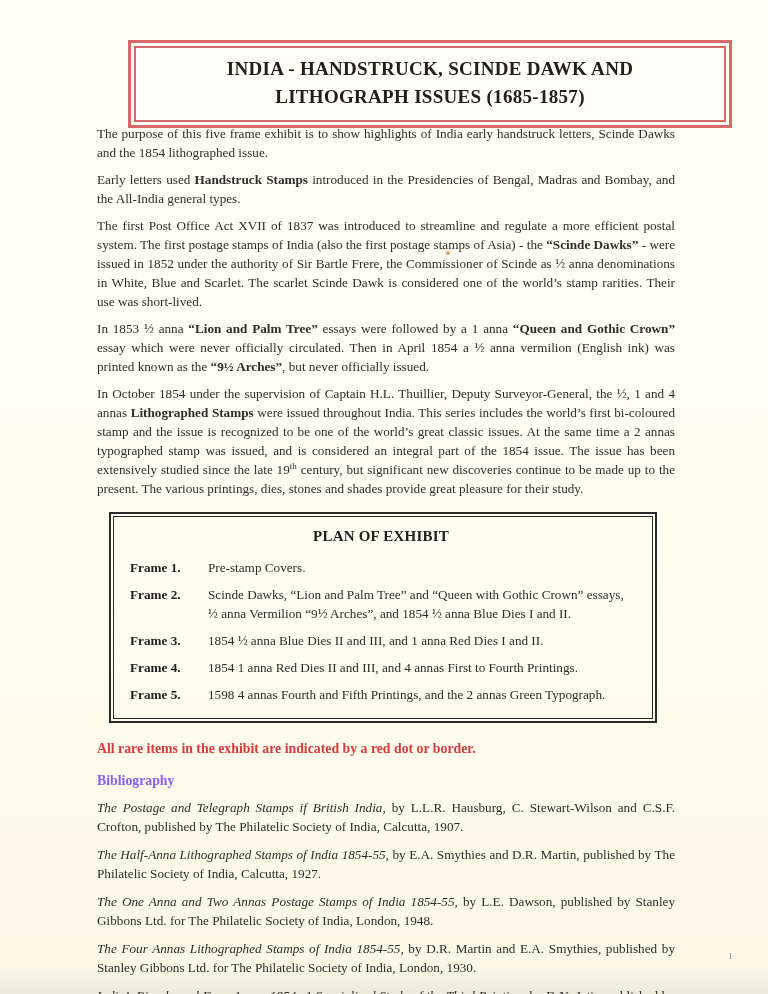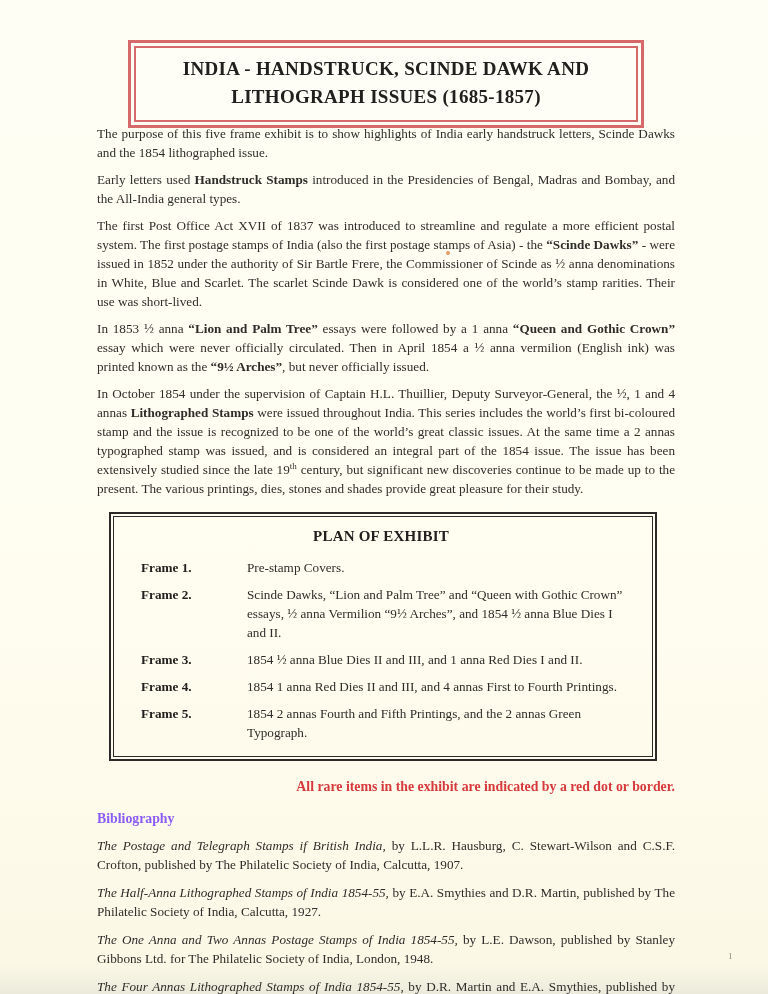--- a/index.html
+++ b/index.html
@@ -6,21 +6,21 @@
   body{
     width:768px;height:994px;
     background:linear-gradient(180deg,#fffef4 0%,#fffdf0 60%,#fbf8e6 97%,#eceadb 100%);
     font-family:"Liberation Serif","DejaVu Serif",serif;
     color:#2f2d2a;
     position:relative;
     overflow:hidden;
   }
   .page{position:absolute;left:0;top:0;width:768px;height:994px;}
   .title-box{
-    position:absolute;left:128px;top:40px;width:516px;
+    position:absolute;left:128px;top:40px;width:604px;
     border:3px solid #d66a6a;background:#fffef6;padding:3px;
     box-sizing:border-box;
   }
   .title-box-inner{
     border:2px solid #d66a6a;
     padding:7px 10px 9px 10px;
     text-align:center;
   }
   .title-line{
     font-weight:bold;font-size:19px;line-height:28px;color:#21201e;
@@ -44,29 +44,29 @@
   .plan-box-inner{
     border:1px solid #2b2a28;
     padding:11px 20px 14px 16px;
   }
   .plan-heading{
     text-align:center;font-weight:bold;font-size:15px;color:#21201e;
     margin:0 0 13px 0;letter-spacing:.2px;
   }
   .frame-row{
     display:flex;align-items:flex-start;
-    margin:0 0 8px 11px;
-    font-size:13.2px;line-height:19px;gap:28px;
+    margin:0 0 8px 0;
+    font-size:13.2px;line-height:19px;
   }
   .frame-row:last-child{margin-bottom:0;}
   .frame-label{flex:0 0 78px;font-weight:bold;color:#21201e;}
   .frame-desc{flex:1;}
   .rare-note{
     margin:18px 0 0 0;
-    text-align:right;font-weight:bold;font-size:13.8px;color:#d8393c;
+    text-align:left;font-weight:bold;font-size:13.8px;color:#d8393c;
   }
   .bib-heading{
     margin:16px 0 9px 0;
     font-weight:bold;font-size:13.8px;color:#8b5cf6;
   }
   .bib-entry{
     margin:2px 0 9px 0;
     font-size:13.2px;line-height:19px;text-align:justify;
   }
   .bib-entry i{font-style:italic;}
@@ -118,21 +118,21 @@
             <div class="frame-row">
               <span class="frame-label">Frame 3.</span>
               <span class="frame-desc">1854 ½ anna Blue Dies II and III, and 1 anna Red Dies I and II.</span>
             </div>
             <div class="frame-row">
               <span class="frame-label">Frame 4.</span>
               <span class="frame-desc">1854 1 anna Red Dies II and III, and 4 annas First to Fourth Printings.</span>
             </div>
             <div class="frame-row">
               <span class="frame-label">Frame 5.</span>
-              <span class="frame-desc">1854 2 annas Fourth and Fifth Printings, and the 2 annas Green Typograph.</span>
+              <span class="frame-desc">1598 4 annas Fourth and Fifth Printings, and the 2 annas Green Typograph.</span>
             </div>
           </div>
       </div>
     </div>
 
     <div class="rare-note">All rare items in the exhibit are indicated by a red dot or border.</div>
 
     <div class="bib-heading">Bibliography</div>
     <div id="bib">
         <p class="bib-entry"><i>The Postage and Telegraph Stamps if British India,</i><span> by L.L.R. Hausburg, C. Stewart-Wilson and C.S.F. Crofton, published by The Philatelic Society of India, Calcutta, 1907.</span></p>

